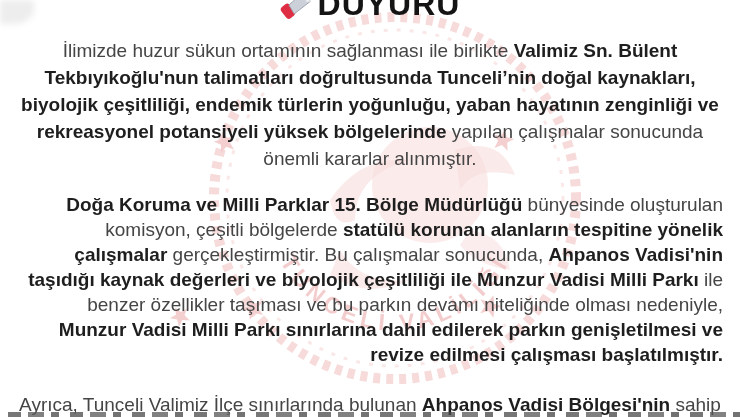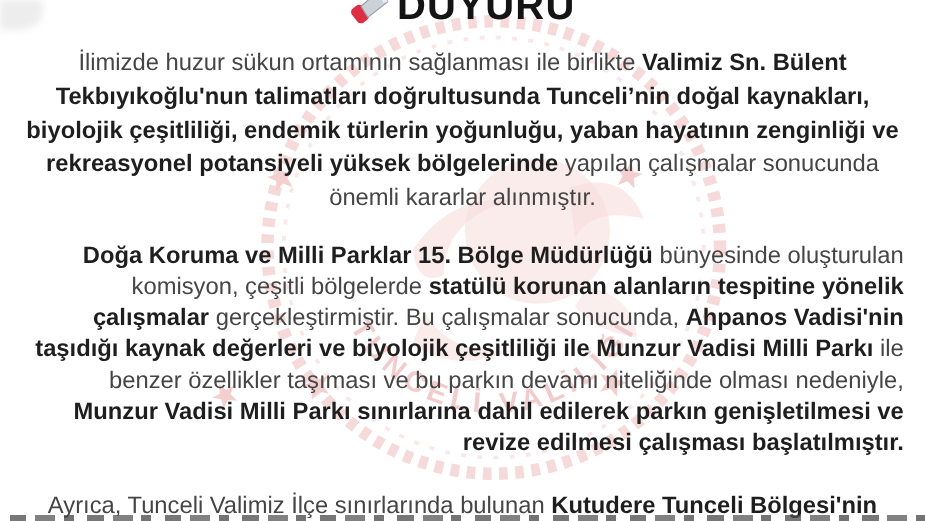--- a/index.html
+++ b/index.html
@@ -106,19 +106,19 @@
         <path d="M28 2 L34 14 L30 15 L25 5 Z" fill="#e8ebef"></path>
         <circle cx="31" cy="8" r="2.5" fill="#b6bcc6"></circle>
       </svg>
       <div class="title">DUYURU</div>
     </div>
 
     <p class="body-par par-1"><span>İlimizde huzur sükun ortamının sağlanması ile birlikte </span><b>Valimiz Sn. Bülent Tekbıyıkoğlu'nun talimatları doğrultusunda Tunceli’nin doğal kaynakları, biyolojik çeşitliliği, endemik türlerin yoğunluğu, yaban hayatının zenginliği ve rekreasyonel potansiyeli yüksek bölgelerinde </b><span>yapılan çalışmalar sonucunda önemli kararlar alınmıştır.</span></p>
 
     <p class="body-par par-2"><b>Doğa Koruma ve Milli Parklar 15. Bölge Müdürlüğü </b><span>bünyesinde oluşturulan komisyon, çeşitli bölgelerde </span><b>statülü korunan alanların tespitine yönelik çalışmalar </b><span>gerçekleştirmiştir. Bu çalışmalar sonucunda, </span><b>Ahpanos Vadisi'nin taşıdığı kaynak değerleri ve biyolojik çeşitliliği ile Munzur Vadisi Milli Parkı </b><span>ile benzer özellikler taşıması ve bu parkın devamı niteliğinde olması  nedeniyle, </span><b>Munzur Vadisi Milli Parkı sınırlarına dahil edilerek parkın genişletilmesi ve revize edilmesi çalışması başlatılmıştır.</b></p>
 
-    <p class="body-par par-3"><span>Ayrıca, Tunceli Valimiz İlçe sınırlarında bulunan </span><b>Kutudere Tunceli Bölgesi'nin </b><span>sahip olduğu kaynak değerler bakımından özel bir öneme sahip olduğu tespit edilmiştir. Bu nedenle, </span></p>
+    <p class="body-par par-3"><span>Ayrıca, Tunceli Valimiz İlçe sınırlarında bulunan </span><b>Ahpanos Vadisi Bölgesi'nin </b><span>sahip olduğu kaynak değerler bakımından özel bir öneme sahip olduğu tespit edilmiştir. Bu nedenle, </span></p>
 
   </div>
 
   <div class="cutoff-line"></div>
 
 </div>
 
 </body></html>

